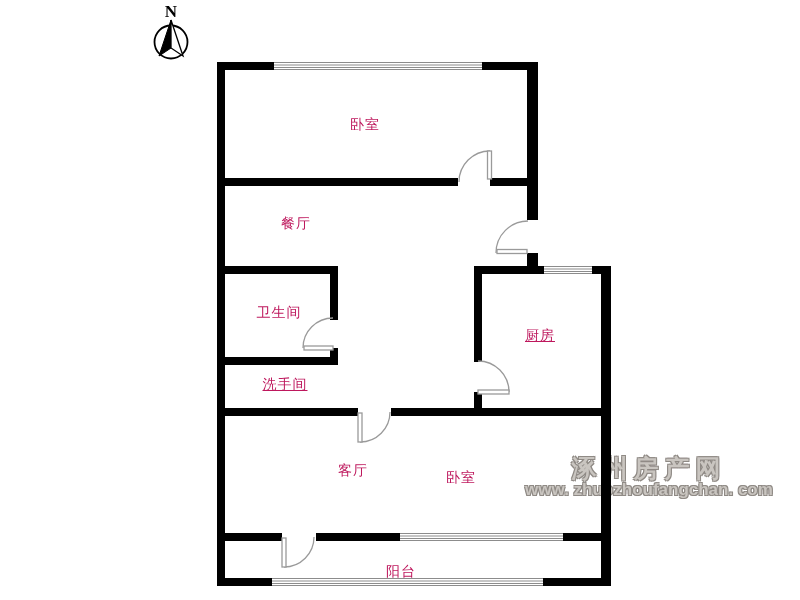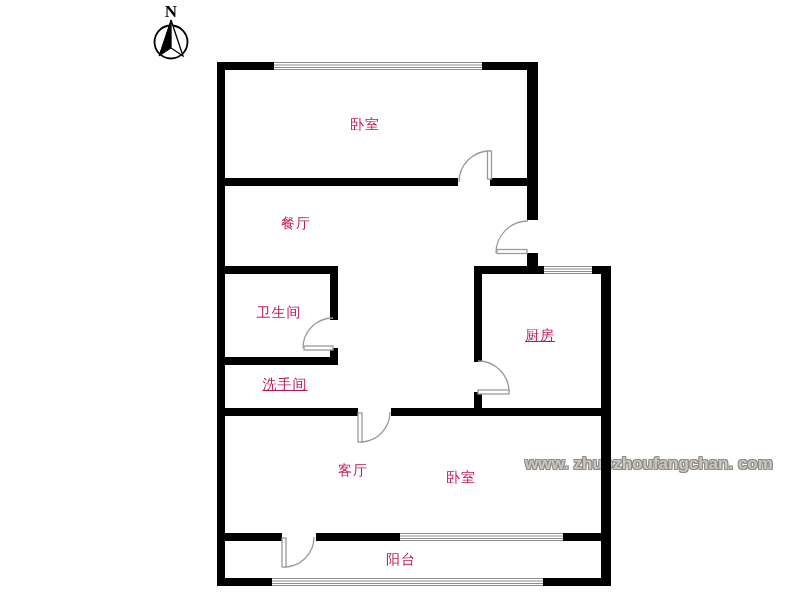--- a/index.html
+++ b/index.html
@@ -27,20 +27,21 @@
   #watermark .wm-url{font-size:17px;letter-spacing:0;line-height:18px;}
 </style>
 </head>
 <body>
 
 <div id="canvas">
 
   <div id="compass-n">N</div>
 
   <div id="watermark">
+    <div class="wm-title">涿州房产网</div>
     <div class="wm-url">www. zhuozhoufangchan. com</div>
   </div>
 
   <svg id="plan-svg" width="800" height="600" viewBox="0 0 800 600">
 
     <g>
       <circle cx="171" cy="42" r="16.5" fill="#fff" stroke="#000" stroke-width="1.8"></circle>
       <polygon points="171,20 159,56 171,48" fill="#000" stroke="#000" stroke-width="1"></polygon>
       <polygon points="171,20 183,56 171,48" fill="#fff" stroke="#000" stroke-width="1.3"></polygon>
     </g>
@@ -130,15 +131,15 @@
     </g>
   </svg>
 
   <div class="room-label" style="left:365px;top:125px;">卧室</div>
   <div class="room-label" style="left:296px;top:224px;">餐厅</div>
   <div class="room-label" style="left:279px;top:313px;">卫生间</div>
   <div class="room-label" style="left:285px;top:385px;text-decoration:underline;">洗手间</div>
   <div class="room-label" style="left:540px;top:336px;text-decoration:underline;">厨房</div>
   <div class="room-label" style="left:338px;top:471px;margin-left:15px;">客厅</div>
   <div class="room-label" style="left:461px;top:478px;">卧室</div>
-  <div class="room-label" style="left:401px;top:560px;">阳台</div>
+  <div class="room-label" style="left:401px;top:572px;">阳台</div>
 
 </div>
 
 </body></html>

